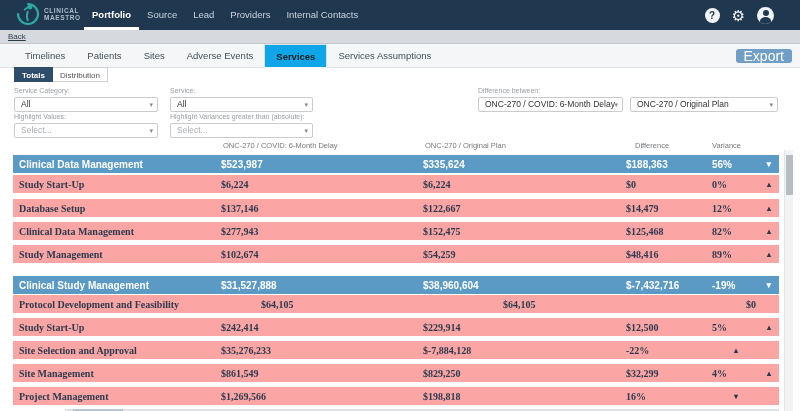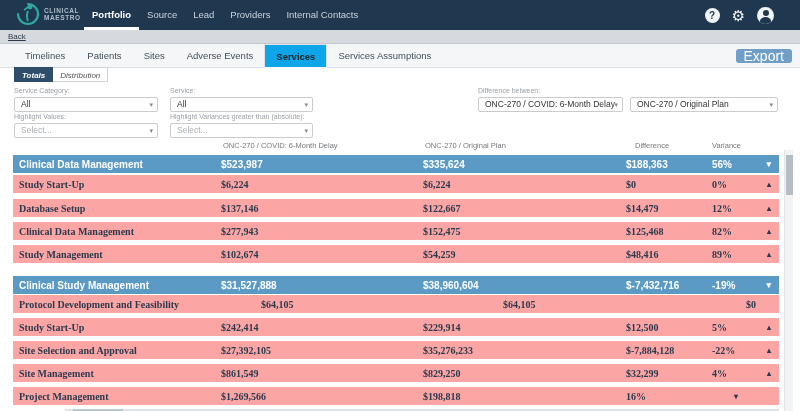--- a/index.html
+++ b/index.html
@@ -30,21 +30,21 @@
   
   .tabbar { position:absolute; left:0; top:44px; width:800px; height:24px; background:#f5f6f7; border-bottom:1px solid #dcdfe2; }
   .tab-list { position:absolute; left:14px; top:0; height:24px; display:flex; }
   .tab { font-size:9.5px; color:#44505a; line-height:23px; padding:0 11px; cursor:pointer; }
   .tab.active { background:#0ea5e9; font-weight:700; color:#222; border:1px solid #e0e2e4; border-bottom:1px solid #fff; }
   .export-btn { position:absolute; right:8px; top:5px; height:14px; background:#6f9ec7; color:#fff;
     font-size:14px; line-height:14px; padding:0 8px; border-radius:3px; cursor:pointer; }
 
   
   .subtabs { position:absolute; left:14px; top:67px; display:flex; height:15px; }
-  .subtab { font-size:8px; line-height:15px; padding:0 7px; background:#fff; border:1px solid #cfd3d6; color:#555; cursor:pointer;font-style:italic; }
+  .subtab { font-size:8px; line-height:15px; padding:0 7px; background:#fff; border:1px solid #cfd3d6; color:#555; cursor:pointer; }
   .subtab + .subtab { border-left:none; }
   .subtab.active { background:#2e4d6b; border-color:#2e4d6b; color:#fff; font-weight:700; }
 
   
   .filter { position:absolute; }
   .f-label { font-size:7px; color:#9aa0a6; margin-bottom:2px; height:8px; white-space:nowrap; }
   .f-select { position:relative; height:15px; border:1px solid #c8cccf; border-radius:2px; background:#fff;
     font-size:8.5px; color:#333; line-height:13px; padding:0 14px 0 6px; white-space:nowrap; overflow:hidden; cursor:pointer; }
   .f-select .caret { position:absolute; right:4px; top:0; font-size:7px; color:#888; line-height:13px; }
   .f-value.ph { color:#a9adb2; }
@@ -242,21 +242,20 @@
       <div class="t-row grid sub" style="top: 318px;">
         <div class="c label">Study Start-Up</div>
         <div class="c v1">$242,414</div>
         <div class="c v2">$229,914</div>
         <div class="c diff">$12,500</div>
         <div class="c var">5%</div>
         <div class="c chev">▴</div>
       </div>
       <div class="t-row grid sub" style="top: 341px;">
         <div class="c label">Site Selection and Approval</div>
-        <div class="c v1">$27,392,105</div>
         <div class="c v2">$35,276,233</div>
         <div class="c diff">$-7,884,128</div>
         <div class="c var">-22%</div>
         <div class="c chev">▴</div>
       </div>
       <div class="t-row grid sub" style="top: 364px;">
         <div class="c label">Site Management</div>
         <div class="c v1">$861,549</div>
         <div class="c v2">$829,250</div>
         <div class="c diff">$32,299</div>

